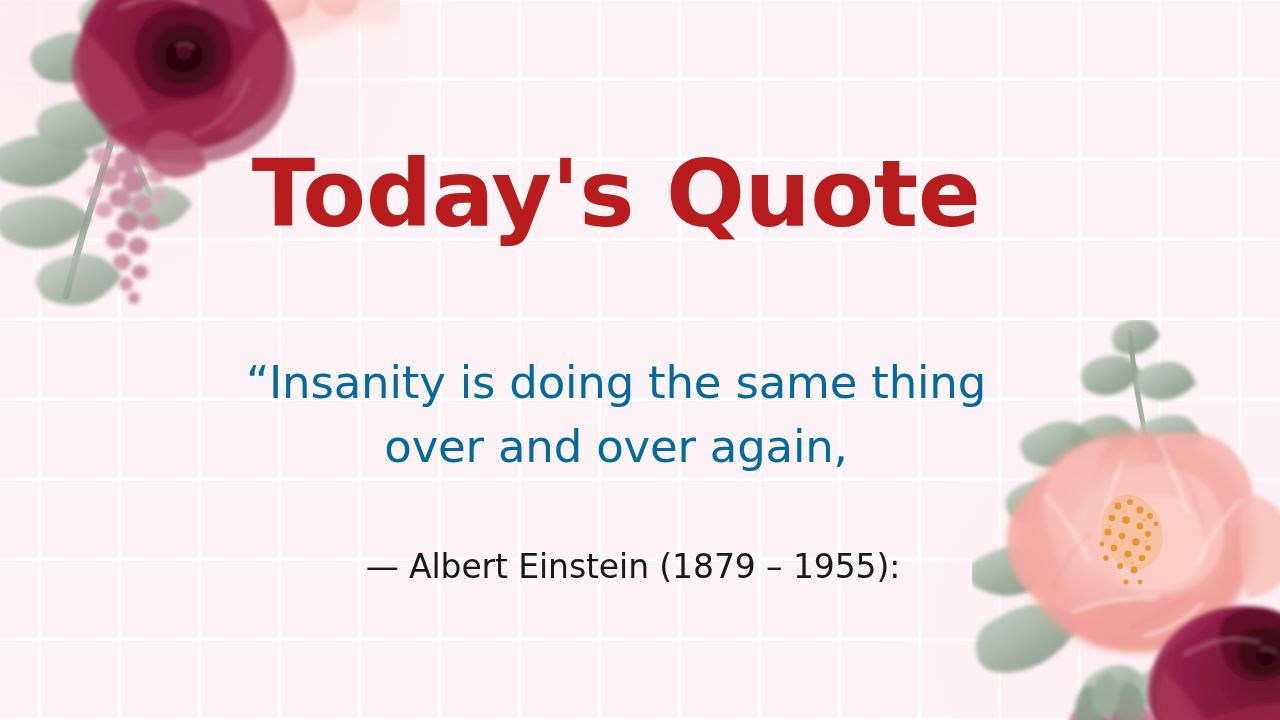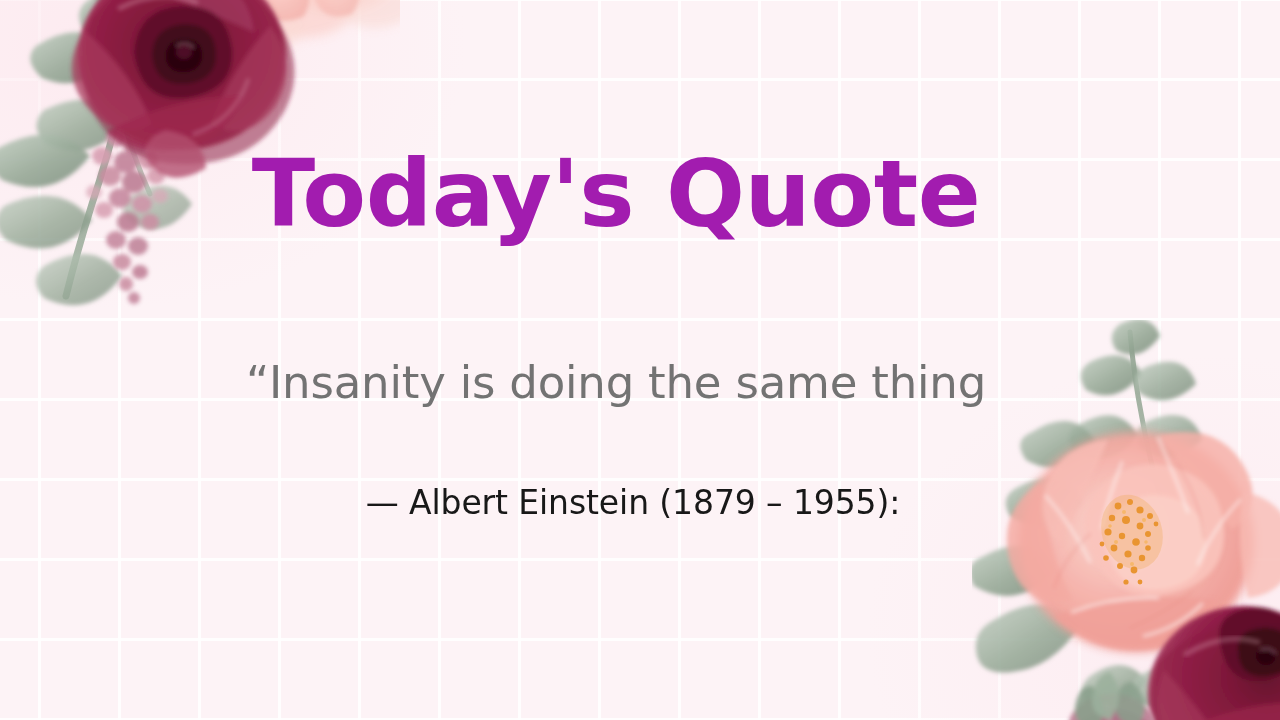--- a/index.html
+++ b/index.html
@@ -49,29 +49,29 @@
     align-items: center;
     justify-content: flex-start;
     z-index: 6;
     pointer-events: none;
   }
   .title {
     margin-top: 148px;
     font-size: 93px;
     font-weight: 700;
     letter-spacing: -0.5px;
-    color: #a21caf;
+    color: #b91c1c;
     line-height: 1.0;
     white-space: nowrap;
   }
   .quote {
     margin-top: 48px;
     font-size: 45px;
     font-weight: 400;
-    color: #737373;
+    color: #0369a1;
     line-height: 1.42;
     text-align: center;
     letter-spacing: -0.2px;
   }
   .quote .qline { display: block; }
   .attribution {
     margin-top: 62px;
     font-size: 33px;
     font-weight: 400;
     color: #181818;
@@ -348,20 +348,21 @@
       <path d="M138 352 q18 24 0 48 q-24 -6 -16 -30 q4 -16 16 -18z" fill="#9bb09c" opacity="0.9"></path>
     </g>
   </svg>
 
   <div class="content">
 
     <h1 class="title">Today's Quote</h1>
 
     <div class="quote">
       <span class="qline">“Insanity is doing the same thing</span>
+      <span class="qline">over and over again,</span>
     </div>
 
     <div class="attribution">
       <span class="aline">— Albert Einstein (1879 – 1955):</span>
     </div>
 
   </div>
 
 </div>
 

